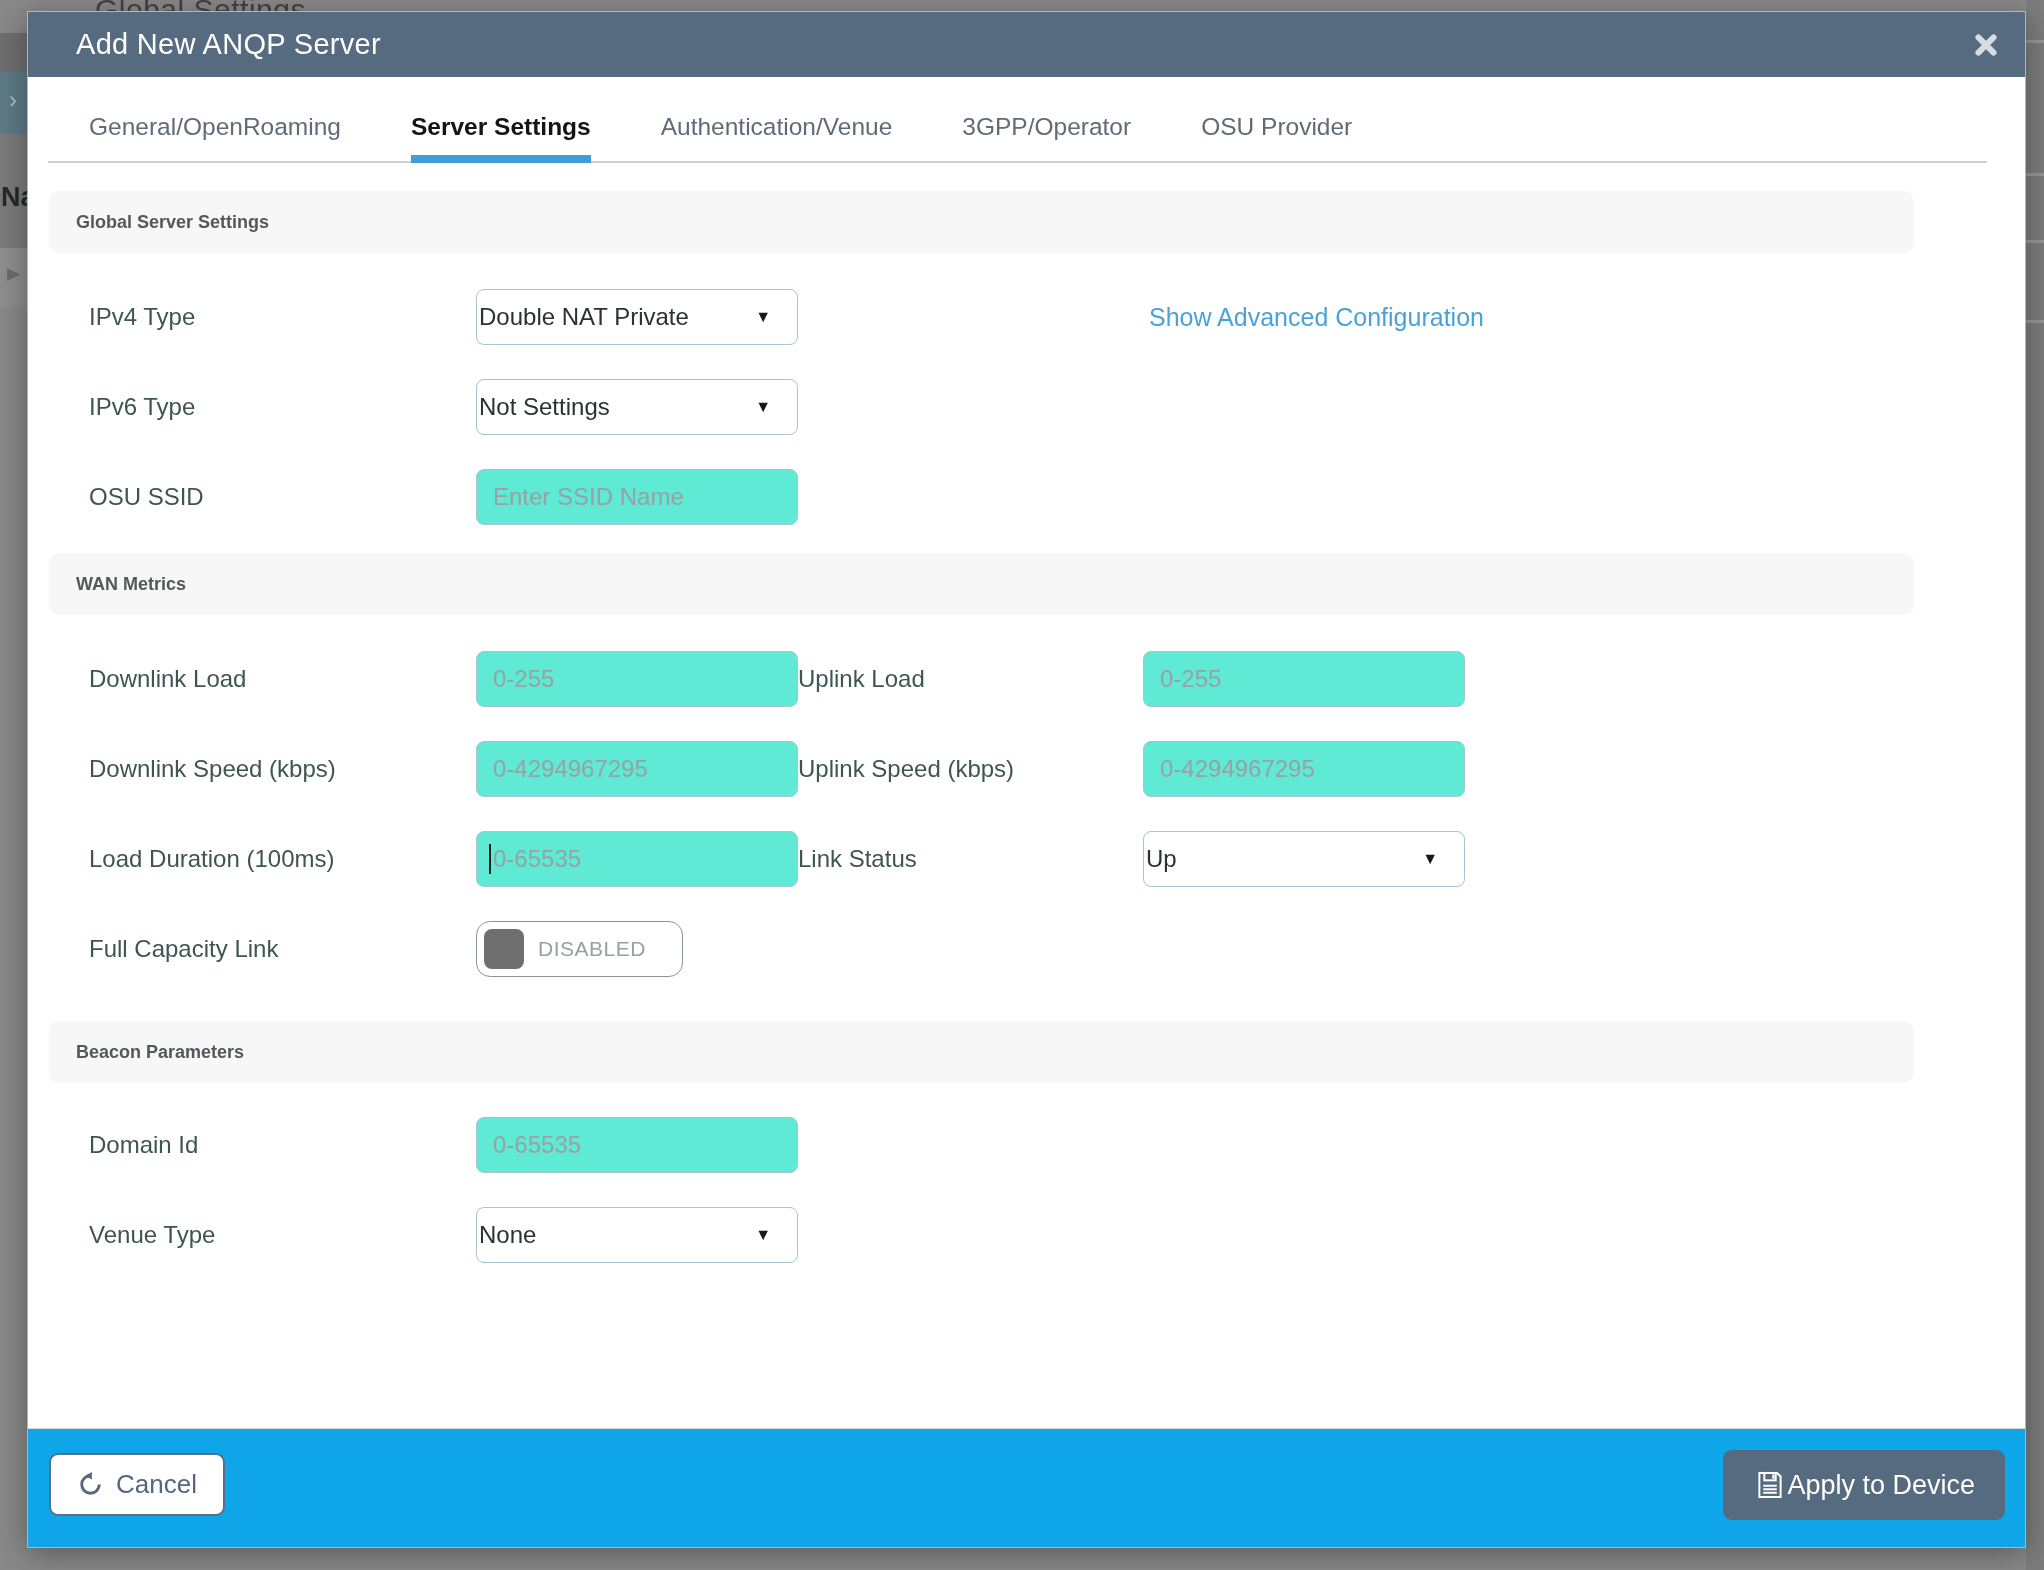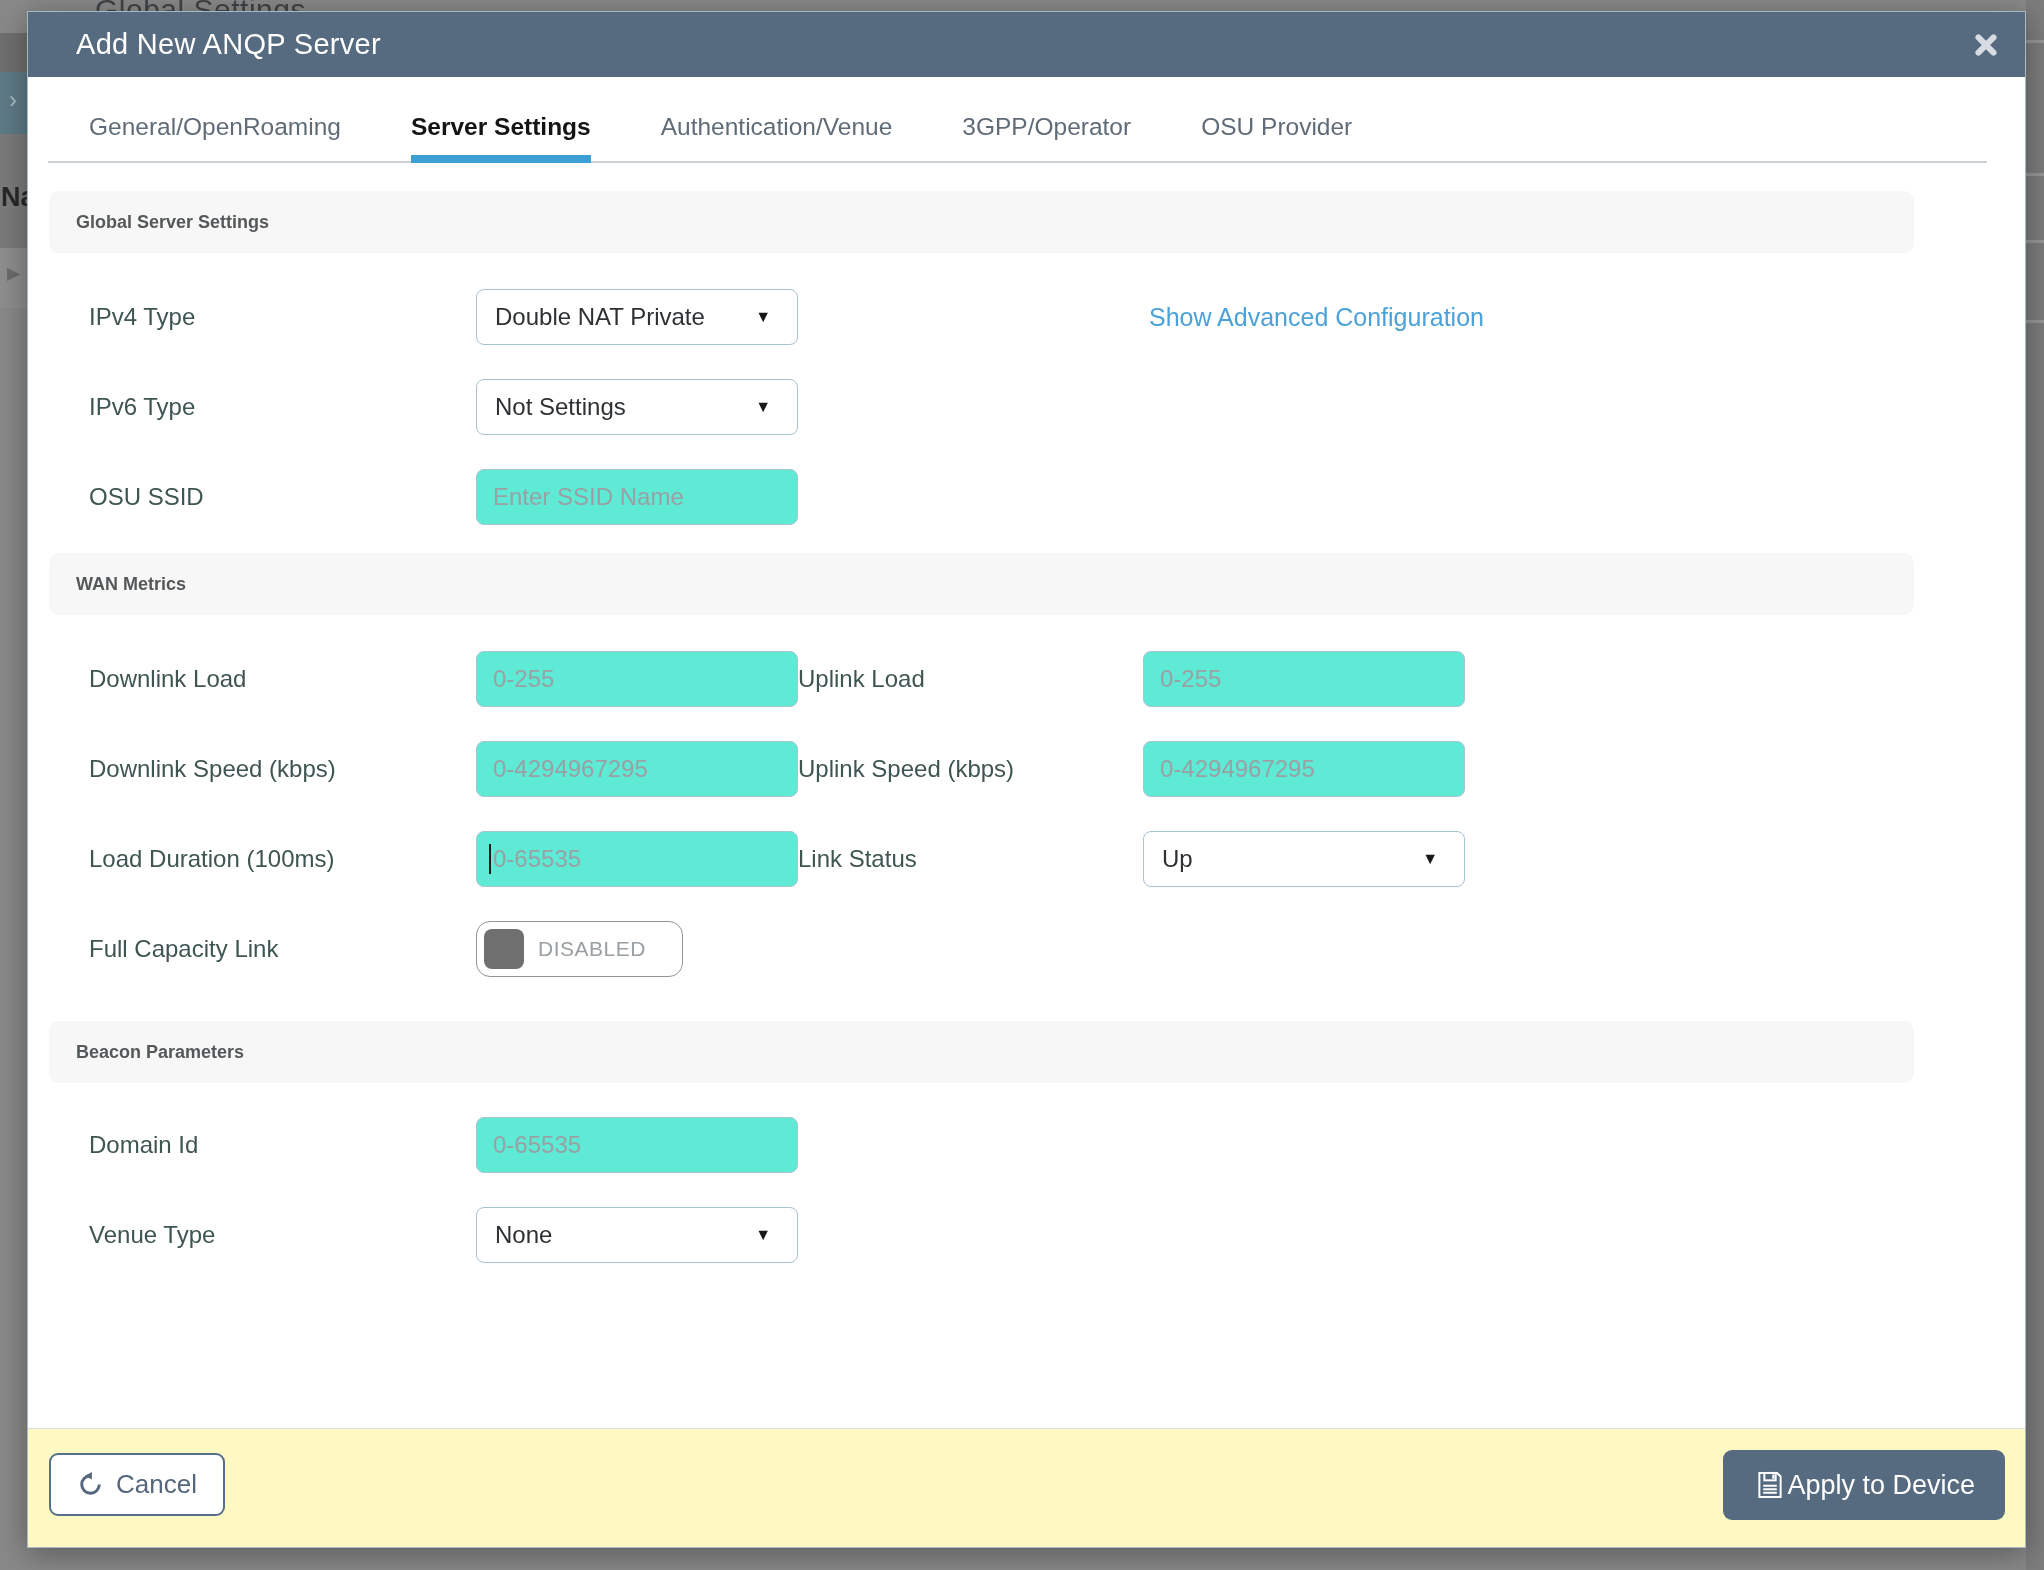--- a/index.html
+++ b/index.html
@@ -48,35 +48,35 @@
   .row.first { margin-top:36px; }
   .flabel { width:387px; font-size:24px; color:#3e5552; }
   .flabel2 { width:345px; font-size:24px; color:#3e5552; }
   .text-input { width:322px; height:56px; border:1.5px solid #a8c3d2; border-radius:8px;
     padding:0 16px; font-size:24px; color:#4b5256; outline:none;
     font-family:"Liberation Sans", sans-serif; background:#5eead4; }
   .text-input::placeholder { color:#9aa0a4; opacity:1; }
   .input-wrap { position:relative; width:322px; height:56px; }
   .cursor-bar { position:absolute; left:13px; top:13px; width:2px; height:30px; background:#1c1c1c; }
   .select { width:322px; height:56px; border:1.5px solid #a8c3d2; border-radius:8px;
-    display:flex; align-items:center; padding:0 24px 0 18px; position:relative;
+    display:flex; align-items:center; padding:0 24px 0 2px; position:relative;
     cursor:pointer; background:#fff; }
   .select-value { font-size:24px; color:#2d3134; }
   .caret { position:absolute; right:26px; top:50%; transform:translateY(-52%);
     font-size:16px; color:#16181a; }
   .adv-link { margin-left:351px; font-size:25px; color:#4aa2d9; cursor:pointer; white-space:nowrap; }
 
   
   .toggle { width:207px; height:56px; border:1.5px solid #8d959b; border-radius:14px;
     display:flex; align-items:center; padding-left:7px; background:#fff; cursor:pointer; }
   .knob { width:40px; height:40px; background:#6f6f6f; border-radius:8px; }
   .toggle-state { margin-left:14px; font-size:21px; color:#999fa3; letter-spacing:0.5px; }
 
   
-  .footer { position:absolute; left:0; right:0; bottom:0; height:119px; background:#fef9c3;
+  .footer { position:absolute; left:0; right:0; bottom:0; height:119px; background:#0ea5e9;
     border-top:1px solid #dadbdc; }
   .cancel-btn { position:absolute; left:21px; top:24px; height:63px; padding:0 26px;
     border:2px solid #56708b; border-radius:9px; background:#fff; color:#54677c;
     font-size:26px; display:flex; align-items:center; gap:12px; cursor:pointer;
     font-family:"Liberation Sans", sans-serif; }
   .apply-btn { position:absolute; right:20px; top:21px; height:70px; padding:0 30px;
     background:#566b80; border:none; border-radius:9px; color:#ffffff; font-size:27px;
     display:flex; align-items:center; cursor:pointer;
     font-family:"Liberation Sans", sans-serif; }
   .icon-svg { display:block; }

